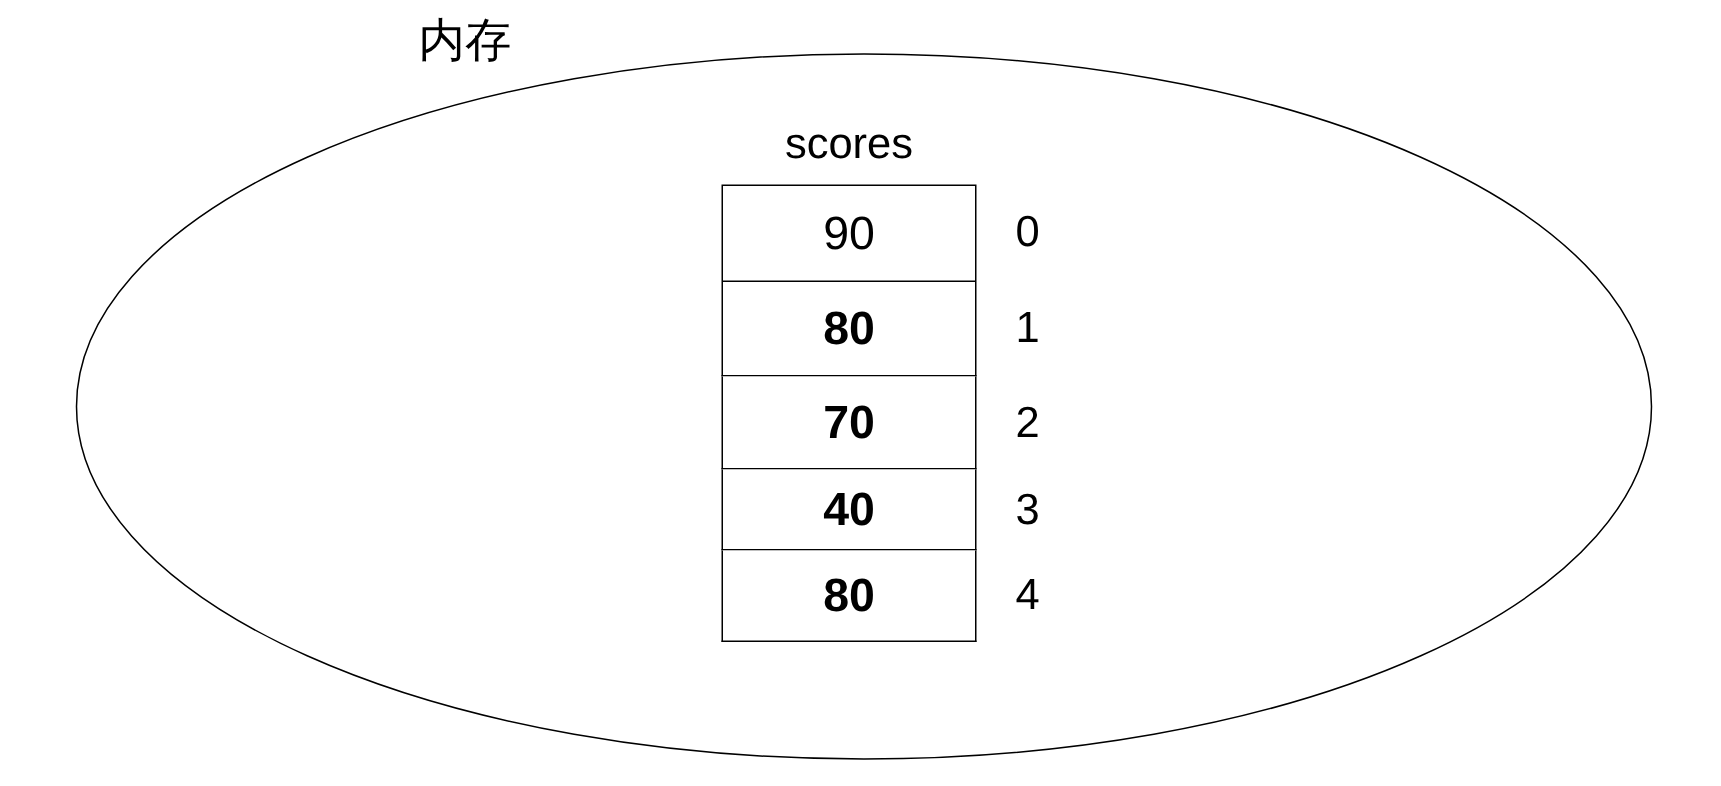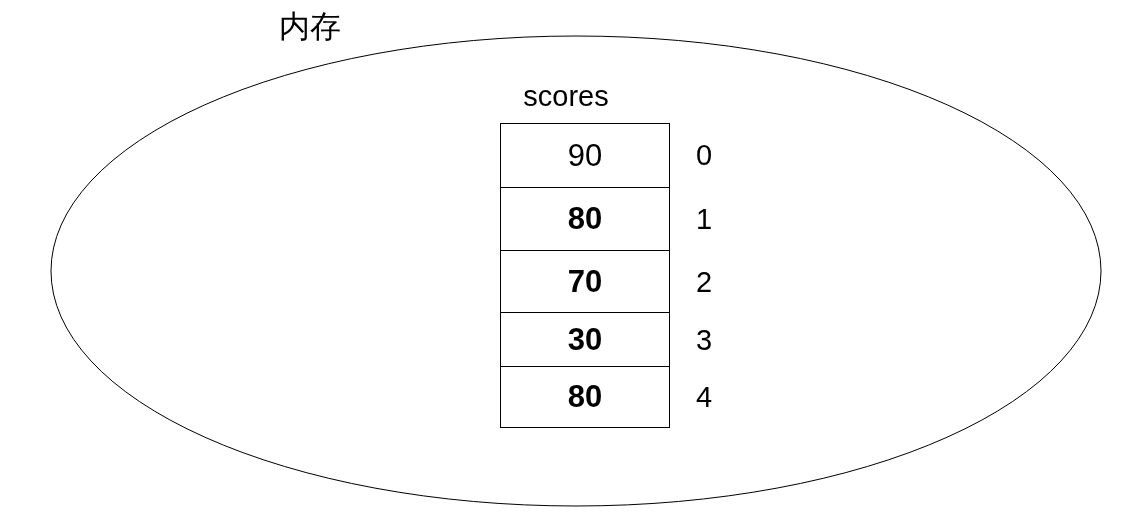--- a/index.html
+++ b/index.html
@@ -42,21 +42,21 @@
     position: absolute;
     left: 481px;
     top: 79px;
     width: 170px;
     text-align: center;
     font-size: 29px;
     line-height: 34px;
   }
   .array {
     position: absolute;
-    left: 471px;
+    left: 452px;
     top: 123px;
     padding-left: 29px;
   }
   .array-row {
     display: flex;
     align-items: stretch;
   }
   .array-row + .array-row .array-cell {
     border-top: none;
     font-weight: bold;
@@ -107,21 +107,21 @@
       <div class="array-cell">80</div>
       <div class="index-label">1</div>
     </div>
 
     <div class="array-row">
       <div class="array-cell">70</div>
       <div class="index-label">2</div>
     </div>
 
     <div class="array-row">
-      <div class="array-cell">30</div>
+      <div class="array-cell">40</div>
       <div class="index-label">3</div>
     </div>
 
     <div class="array-row">
       <div class="array-cell">80</div>
       <div class="index-label">4</div>
     </div>
 
   </div>
 

